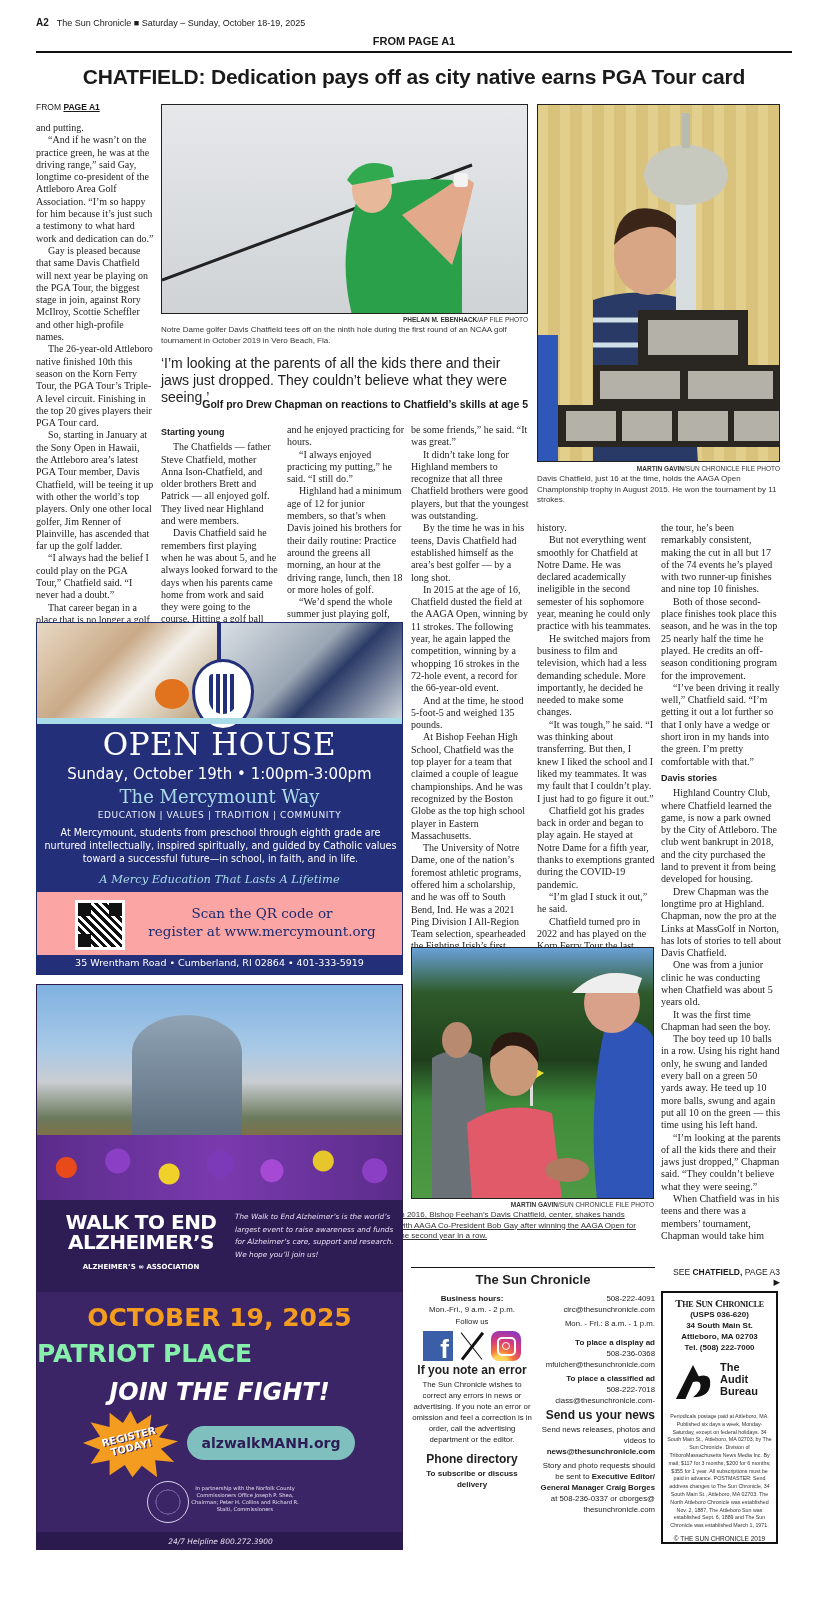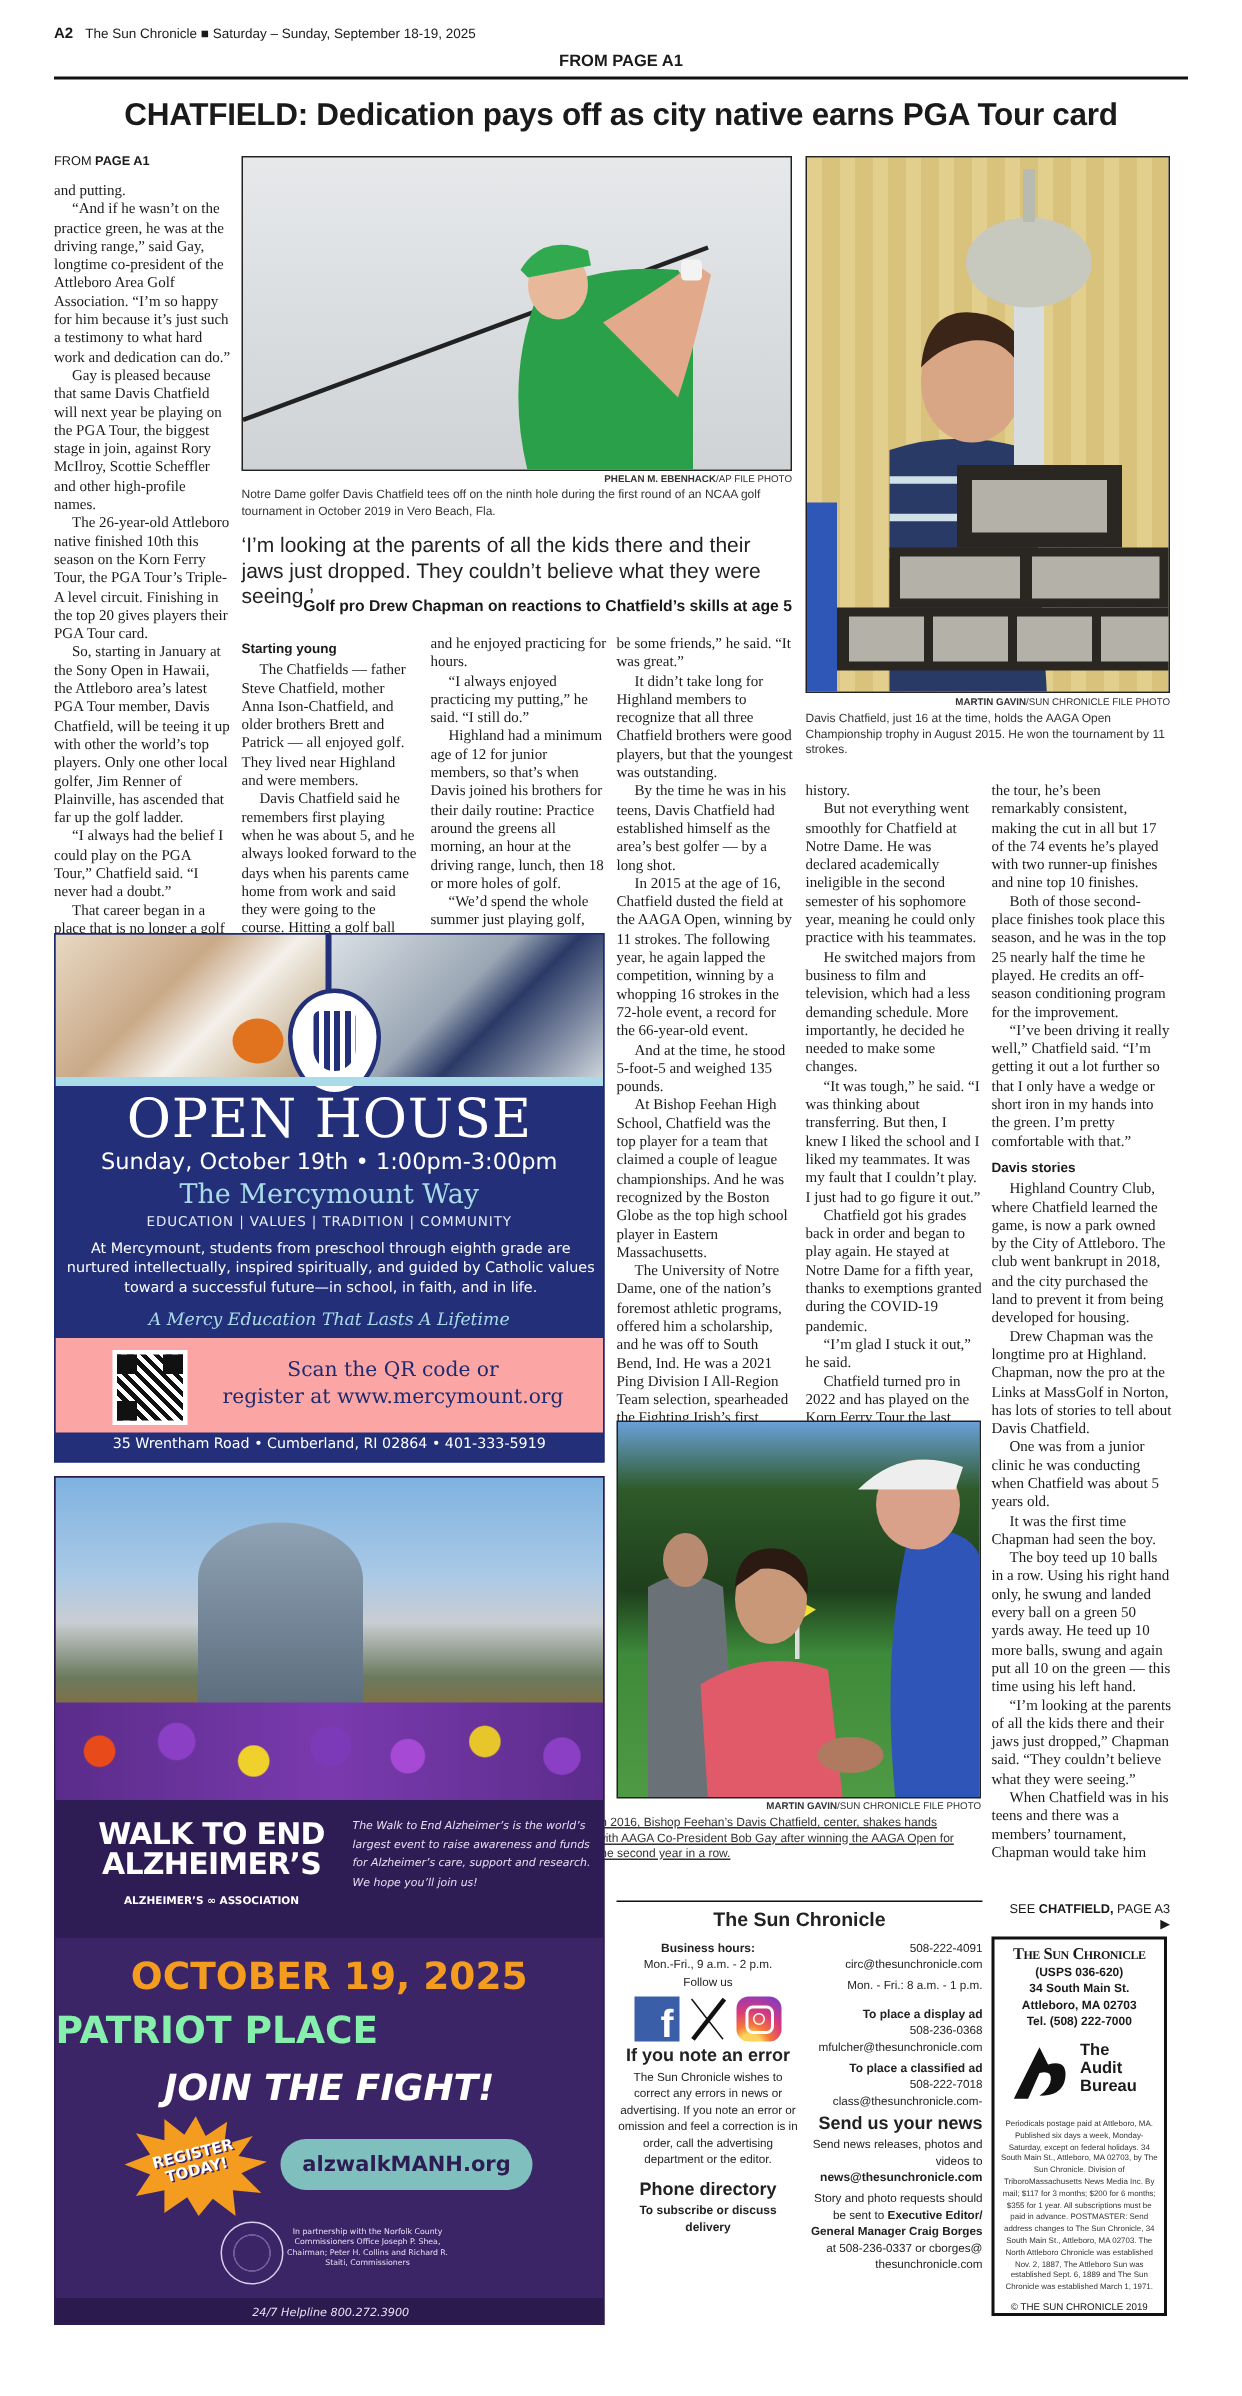--- a/index.html
+++ b/index.html
@@ -15,41 +15,41 @@
   .rule-top { left: 36px; top: 51px; width: 756px; height: 2px; background: #111; }
   .headline { left: 36px; top: 65px; width: 756px; text-align: center; font-size: 21px; letter-spacing: -0.2px; }
   .headline b { font-weight: bold; }
 
   .col-text { font-family: "Liberation Serif", serif; font-size: 10px; line-height: 12.3px; color: #1b1b1b; }
   .col-text p { text-indent: 12px; }
   .col-text p.noind { text-indent: 0; }
   .subhead { font-family: "Liberation Sans", sans-serif; font-weight: bold; font-size: 9px; margin: 2px 0 3px; text-indent: 0 !important; }
 
   .fromA1 { left: 36px; top: 102px; font-size: 8.5px; }
-  .fromA1 b { font-weight: bold; }
+  .fromA1 b { font-weight: bold; text-decoration: underline; }
 
   
   .photo { border: 1px solid #222; overflow: hidden; }
   .credit { font-size: 6.5px; text-align: right; color: #333; }
   .credit b { font-weight: bold; }
   .caption { font-size: 8px; line-height: 10.5px; color: #333; }
 
   .pullquote { font-size: 14px; line-height: 17px; color: #222; }
   .pullattr { font-size: 10.5px; font-weight: bold; text-align: right; }
 
   
   .mercy { left: 36px; top: 622px; width: 367px; height: 353px; border: 1px solid #1c2a6e; background: #233079; overflow: hidden; }
   .mercy .photos { position: absolute; left: 0; top: 0; width: 367px; height: 95px; }
   .mercy .ph1 { position: absolute; left: 0; top: 0; width: 180px; height: 95px; background: linear-gradient(135deg,#e8d9c4,#c9a987 40%,#f4f0ea 60%,#b4986e); }
   .mercy .ph2 { position: absolute; left: 184px; top: 0; width: 183px; height: 95px; background: linear-gradient(135deg,#d9dfe5,#9aa6b4 45%,#2a3a66 60%,#cfd6dc); }
   .mercy .pumpkin { position: absolute; left: 118px; top: 56px; width: 34px; height: 30px; border-radius: 50%; background: #e2731e; }
   .mercy .crest { position: absolute; left: 155px; top: 36px; width: 62px; height: 72px; border-radius: 50% 50% 50% 50%/45% 45% 55% 55%; background: #fff; border: 3px solid #233079; }
   .mercy .crest-in { position: absolute; left: 14px; top: 12px; width: 28px; height: 40px; border-radius: 4px 4px 14px 14px; background: repeating-linear-gradient(90deg,#233079 0 4px,#fff 4px 7px); }
   .mercy .lightbar { position: absolute; left: 0; top: 95px; width: 367px; height: 6px; background: #a9dbe8; }
-  .mercy .open { position: absolute; top: 103px; width: 100%; text-align: center; color: #fff; font-family: "DejaVu Serif", serif; font-size: 36px; letter-spacing: 0.5px; }
+  .mercy .open { position: absolute; top: 103px; width: 100%; text-align: center; color: #fff; font-family: "DejaVu Serif", serif; font-size: 31px; letter-spacing: 0.5px; }
   .mercy .date { position: absolute; top: 142px; width: 100%; text-align: center; color: #fff; font-family: "DejaVu Sans", sans-serif; font-size: 15px; }
   .mercy .way { position: absolute; top: 163px; width: 100%; text-align: center; color: #a9dbe8; font-family: "DejaVu Serif", serif; font-size: 18px; }
   .mercy .pillars { position: absolute; top: 187px; width: 100%; text-align: center; color: #e8eef8; font-family: "DejaVu Sans", sans-serif; font-size: 9px; letter-spacing: 0.6px; }
   .mercy .blurb { position: absolute; top: 203px; left: 6px; width: 355px; text-align: center; color: #fff; font-family: "DejaVu Sans", sans-serif; font-size: 9.6px; line-height: 13px; }
   .mercy .tag { position: absolute; top: 249px; width: 100%; text-align: center; color: #a9dbe8; font-family: "DejaVu Serif", serif; font-style: italic; font-size: 11.5px; }
   .mercy .scanbox { position: absolute; left: 0; top: 269px; width: 367px; height: 63px; background: #fca5a5; }
   .mercy .qr { position: absolute; left: 38px; top: 8px; width: 50px; height: 50px; background: #fff; padding: 3px; }
   .mercy .qr i { display: block; width: 100%; height: 100%; background:
       linear-gradient(90deg,#111 0 30%,transparent 30% 70%,#111 70%) 0 0/100% 30% no-repeat,
       linear-gradient(90deg,#111 0 30%,transparent 30%) 0 100%/100% 30% no-repeat,
@@ -117,21 +117,21 @@
   .audit { position: relative; height: 52px; margin: 4px 0; }
   .audit-logo { position: absolute; left: 8px; top: 6px; width: 38px; height: 38px; }
   .audit-text { position: absolute; left: 54px; top: 4px; text-align: left; font-size: 11px; font-weight: bold; line-height: 12px; }
   .mast-small { font-size: 5.3px; line-height: 7.8px; color: #333; }
   .mast-copy { font-size: 6.5px; margin-top: 5px; }
 </style>
 </head>
 <body>
 
 <div class="abs folio sans">
-  <b>A2</b><span>The Sun Chronicle ■ Saturday – Sunday, September 18-19, 2025</span>
+  <b>A2</b><span>The Sun Chronicle ■ Saturday – Sunday, October 18-19, 2025</span>
 </div>
 <div class="abs from-top sans">FROM PAGE A1</div>
 <div class="abs rule-top"></div>
 <h1 class="abs headline sans"><b>CHATFIELD:</b><span> Dedication pays off as city native earns PGA Tour card</span></h1>
 
 <div class="abs fromA1 sans"><span>FROM </span><b>PAGE A1</b></div>
 
 <div class="abs col-text" id="col1" style="left:36px; top:122px; width:118px;">
     <p class="noind">and putting.</p>
     <p>“And if he wasn’t on the practice green, he was at the driving range,” said Gay, longtime co-president of the Attleboro Area Golf Association. “I’m so happy for him because it’s just such a testimony to what hard work and dedication can do.”</p>

